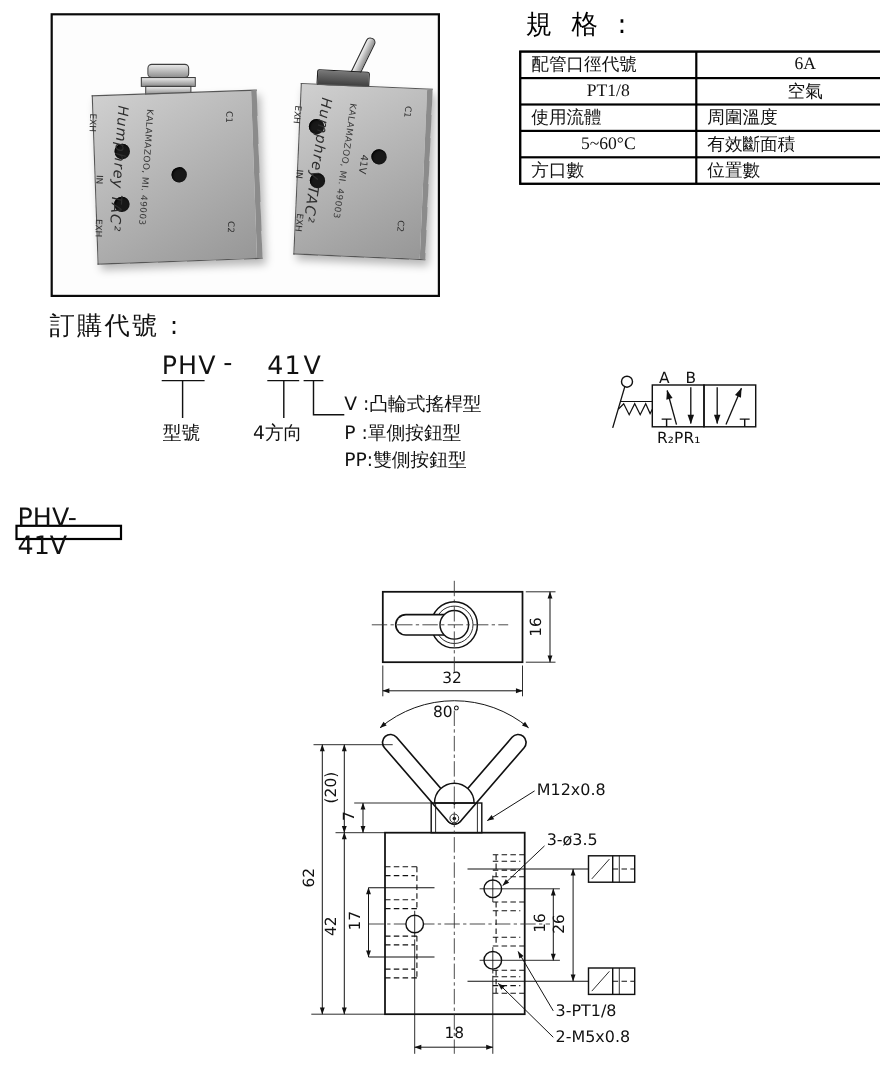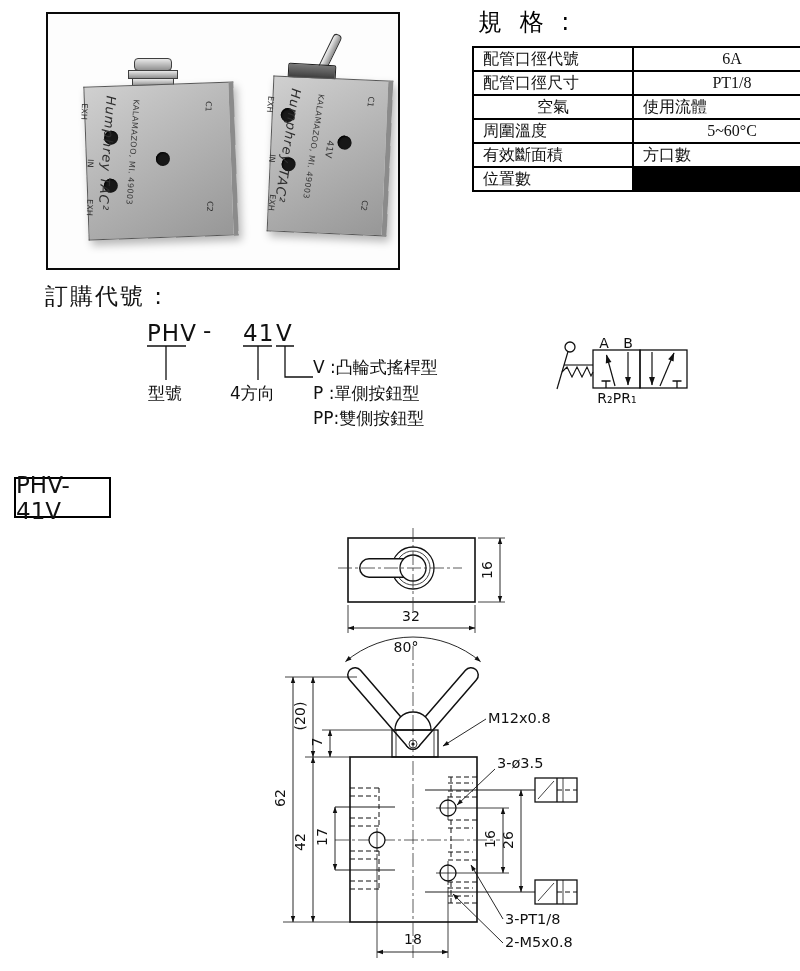--- a/index.html
+++ b/index.html
@@ -32,21 +32,21 @@
   .spec-label { padding-left:9px; font-size:16px; }
   .spec-value { justify-content:center; font-family:"Liberation Serif","DejaVu Serif",serif; font-size:16px; }
 
   
   .order-title { left:45px; top:281px; font-size:23px; letter-spacing:2px; }
   .code-part   { font-size:23px; letter-spacing:1px; }
   .code-label  { font-size:17px; }
   .option-line { font-size:17px; white-space:nowrap; }
 
   
-  .model-box { left:14px; top:477px; width:97px; height:41px; border:2px solid #000;
+  .model-box { left:14px; top:477px; width:97px; height:14px; border:2px solid #000;
                display:flex; align-items:center; justify-content:center; font-size:23px; letter-spacing:0; }
 
   
   svg { overflow:visible; }
   svg text { font-family:"DejaVu Sans","Liberation Sans",sans-serif; fill:#111; }
   .ln   { stroke:#111; stroke-width:1.3; fill:none; }
   .ln-thick { stroke:#111; stroke-width:1.6; fill:none; }
   .thin { stroke:#111; stroke-width:0.8; fill:none; }
   .dash { stroke:#111; stroke-width:1; fill:none; stroke-dasharray:5 3; }
   .cline{ stroke:#333; stroke-width:0.8; fill:none; stroke-dasharray:14 3 3 3; }
@@ -91,21 +91,20 @@
     <div class="stamp stamp-port" style="left:2px;top:20px;">EXH</div>
     <div class="stamp stamp-port" style="left:6px;top:78px;">IN</div>
     <div class="stamp stamp-port" style="left:8px;top:118px;">EXH</div>
   </div>
 </div>
 
 <div class="abs spec-title">規 格 :</div>
 <div class="abs spec-table">
   <div class="spec-cell spec-label">配管口徑代號</div>
   <div class="spec-cell spec-value">6A</div>
-  <div class="spec-cell spec-label">配管口徑尺寸</div>
   <div class="spec-cell spec-value">PT1/8</div>
   <div class="spec-cell spec-value">空氣</div>
   <div class="spec-cell spec-label">使用流體</div>
   <div class="spec-cell spec-label">周圍溫度</div>
   <div class="spec-cell spec-value">5~60°C</div>
   <div class="spec-cell spec-label">有效斷面積</div>
   <div class="spec-cell spec-label">方口數</div>
   <div class="spec-cell spec-label">位置數</div>
 </div>
 

